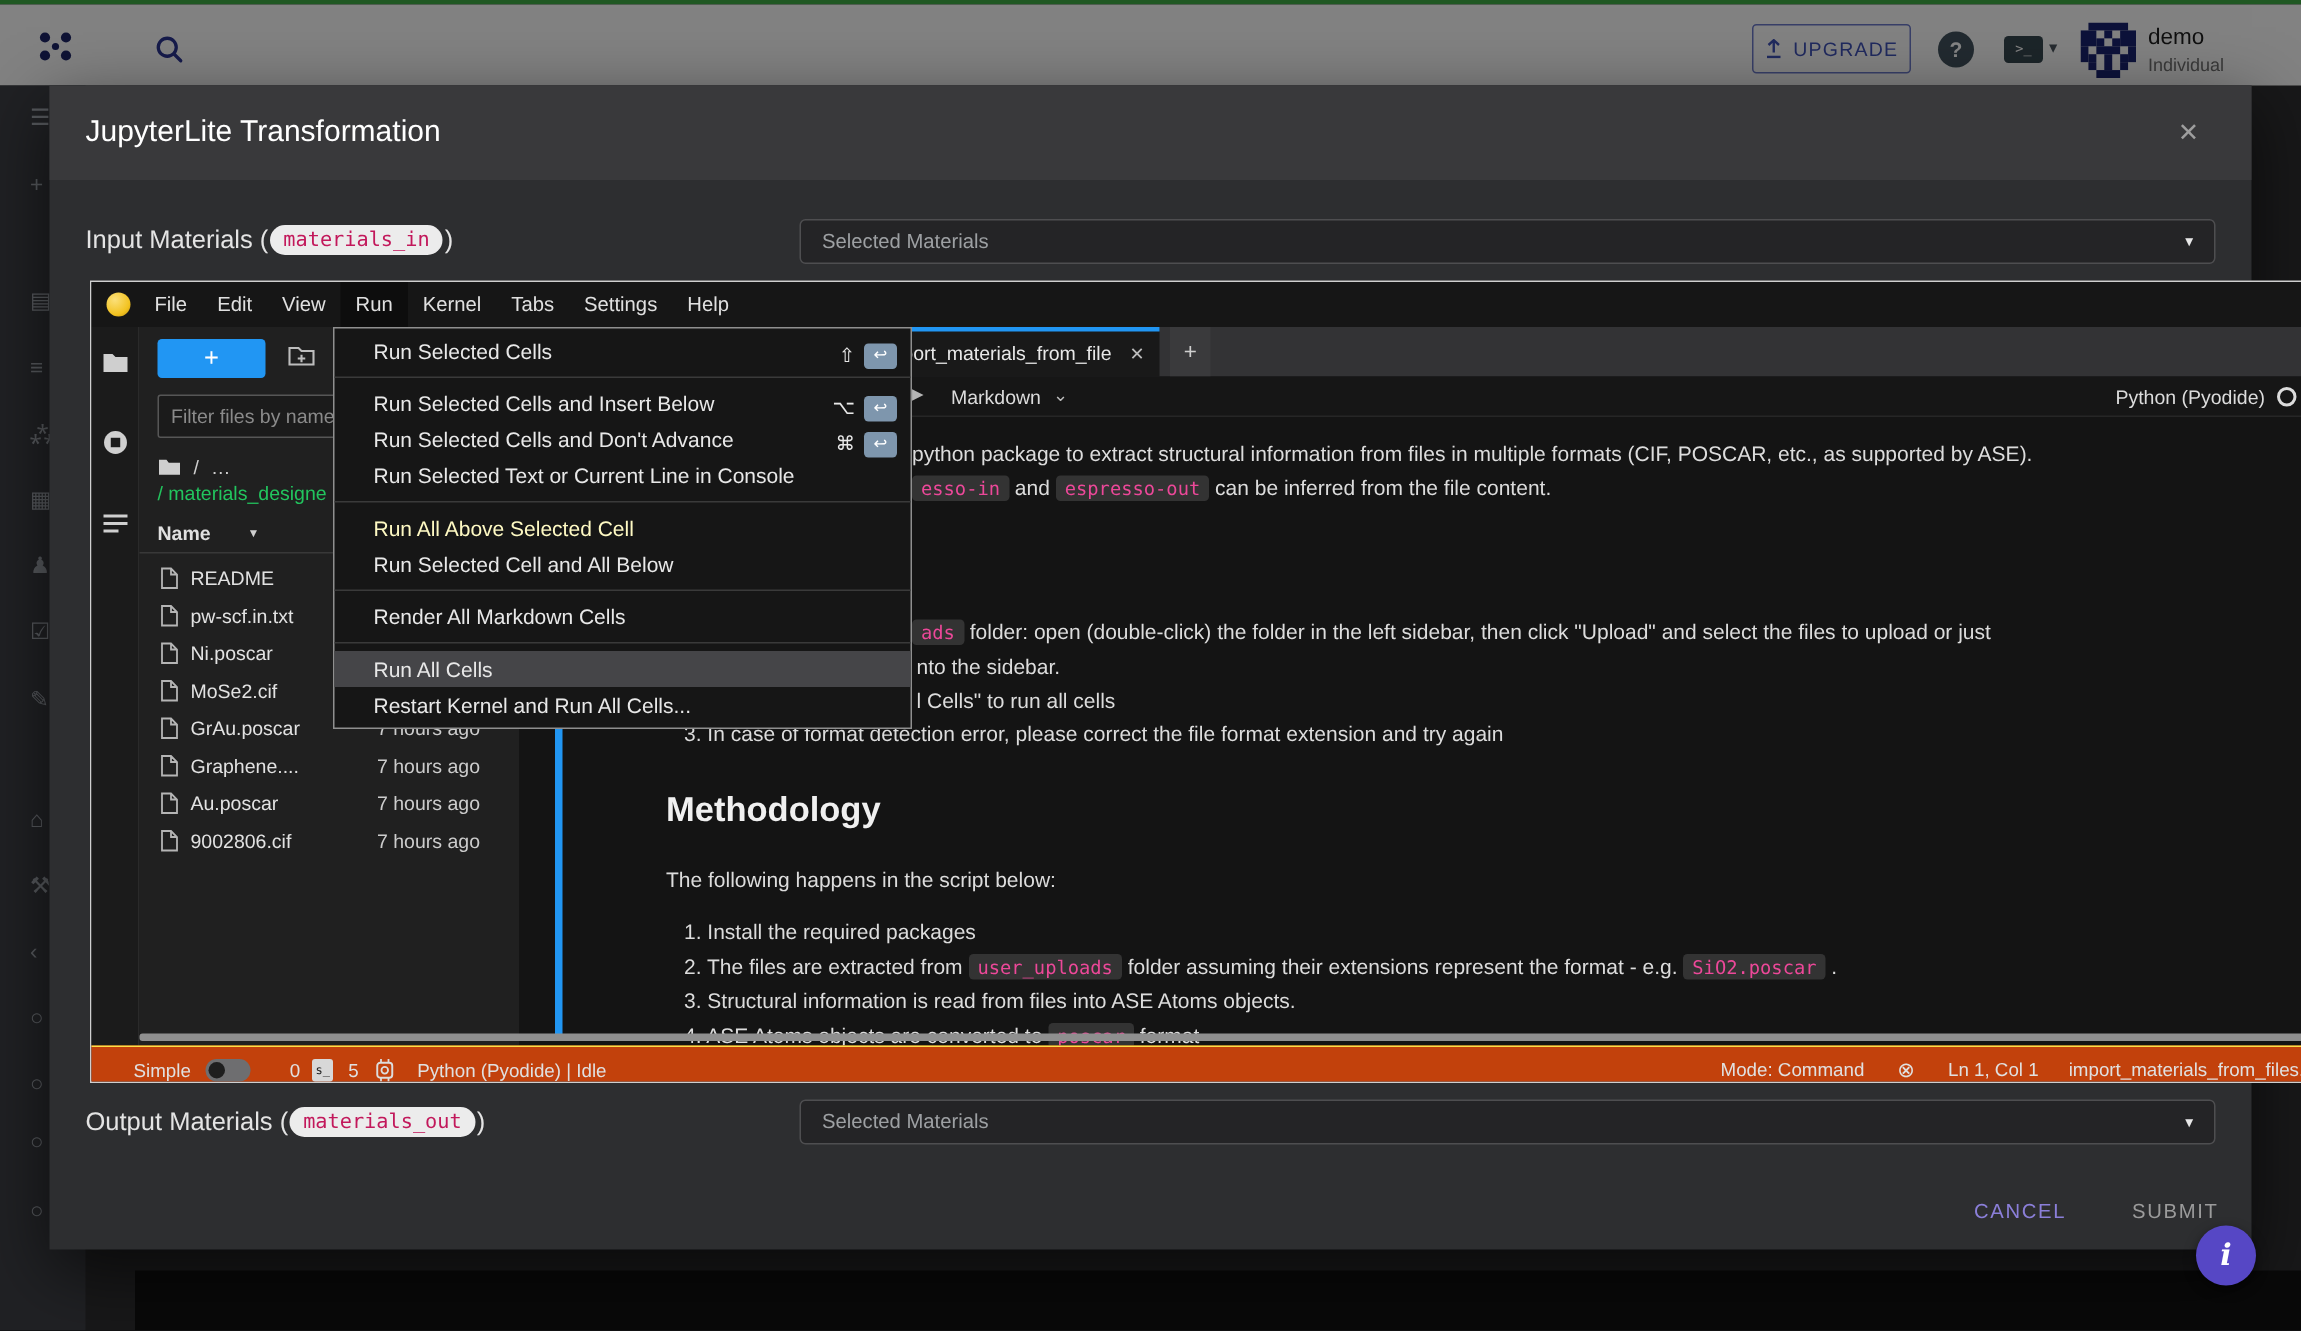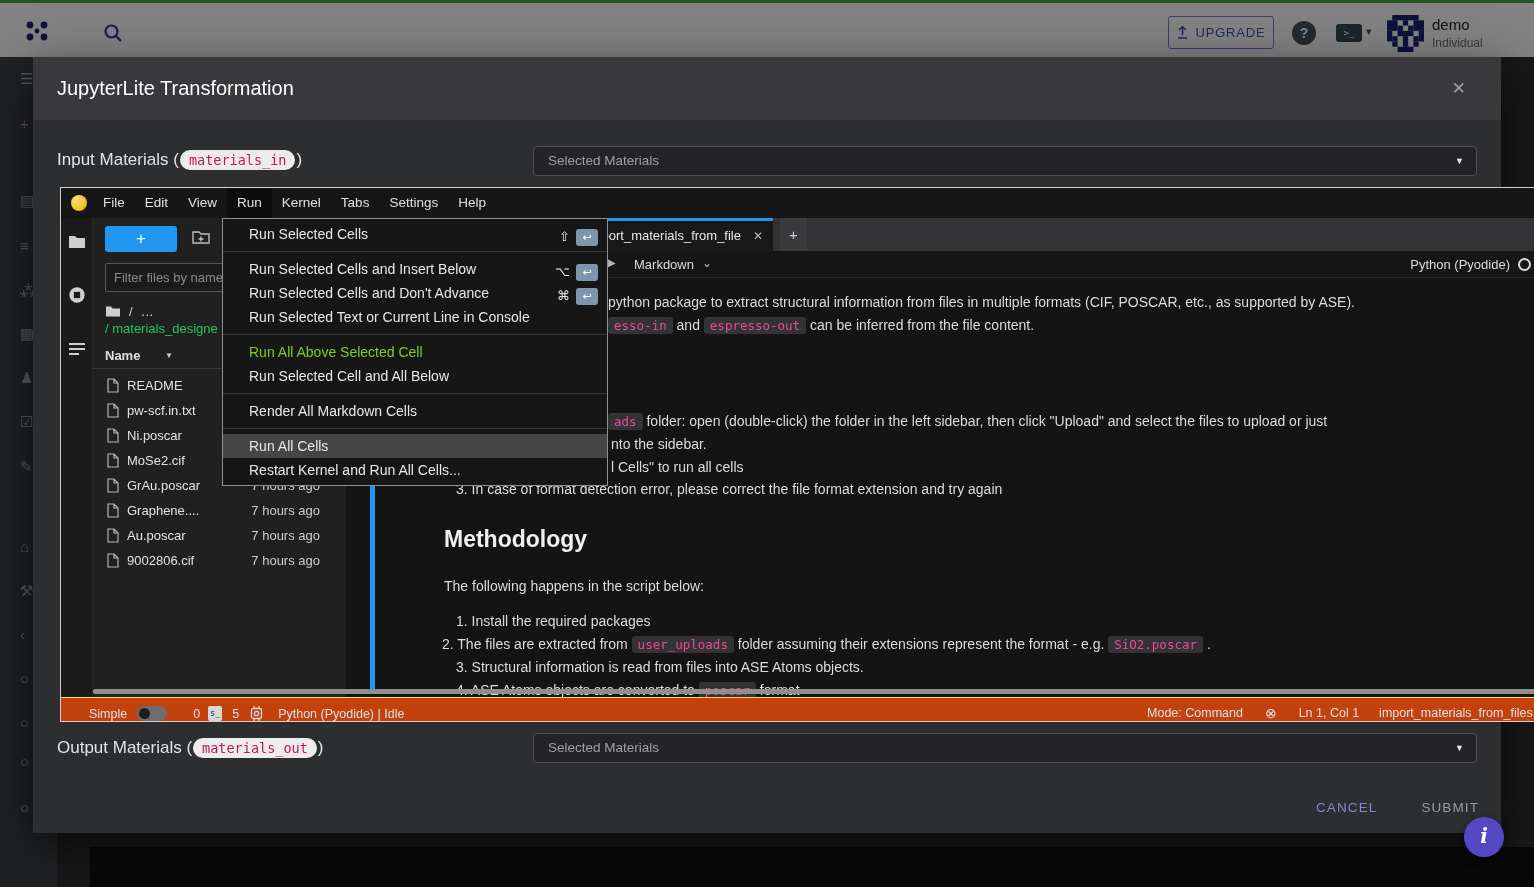--- a/index.html
+++ b/index.html
@@ -101,21 +101,21 @@
   .toggle { width:30px; height:15px; border-radius:8px; background:#6e6e70; position:relative; margin-left:10px; }
   .toggle .knob { position:absolute; left:2px; top:2px; width:11px; height:11px; border-radius:50%; background:#1e1e1e; }
   .sb-termbadge { width:14px; height:15px; background:#d8d8d8; color:#222; font-family:"DejaVu Sans Mono",monospace;
                   font-size:8px; text-align:center; line-height:15px; border-radius:2px; margin-left:8px; }
   .sb-right { margin-left:auto; display:flex; align-items:center; margin-right:16px; }
 
   
   .run-menu { position:absolute; left:189px; top:161px; width:386px; background:#161616; border:1px solid #8f8f8f;
               padding:3px 0; z-index:10; }
   .mi { position:relative; height:24px; line-height:24px; font-size:14px; color:#e8e8e8; padding-left:26px; }
-  .mi.disabled { color:#84cc16; }
+  .mi.disabled { color:#fef9c3; }
   .mi.hl { background:#454548; }
   .mi-short { position:absolute; right:9px; top:3px; display:flex; align-items:center; gap:6px; }
   .mod { font-size:13px; color:#e8e8e8; }
   .ret { display:inline-block; width:22px; height:17px; background:#7e96ad; border-radius:3px; color:#fff;
          font-size:11px; text-align:center; line-height:16px; }
   .msep { border-top:1px solid #3a3a3a; margin:5px 0; }
 
   .m-footer { position:absolute; right:22px; bottom:18px; display:flex; gap:44px; font-size:13.5px; letter-spacing:1.1px; }
   .btn-cancel { color:#8b7fd9; }
   .btn-submit { color:#9b9b9b; }
@@ -355,21 +355,21 @@
           </div>
           <div class="nbt" style="left:265px;top:181px">
             <span>l Cells" to run all cells</span>
           </div>
           <div class="nbt" style="left:110px;top:203px">
             <span>3. In case of format detection error, please correct the file format extension and try again</span>
           </div>
           <div class="nb-h2" style="left:98px;top:248px">Methodology</div>
           <div class="nbt" style="left:98px;top:300px">The following happens in the script below:</div>
           <div class="nbt" style="left:110px;top:335px">1. Install the required packages</div>
-          <div class="nbt" style="left:96px;top:358px">
+          <div class="nbt" style="left:110px;top:358px">
             <span>2. The files are extracted from </span><span class="code-inline">user_uploads</span><span> folder assuming their extensions represent the format - e.g. </span><span class="code-inline">SiO2.poscar</span><span> .</span>
           </div>
           <div class="nbt" style="left:110px;top:381px">3. Structural information is read from files into ASE Atoms objects.</div>
           <div class="nbt" style="left:110px;top:404px">
             <span>4. ASE Atoms objects are converted to </span><span class="code-inline">poscar</span><span> format</span>
           </div>
         </div>
       </div>
 
       <div class="jp-rightbar">

